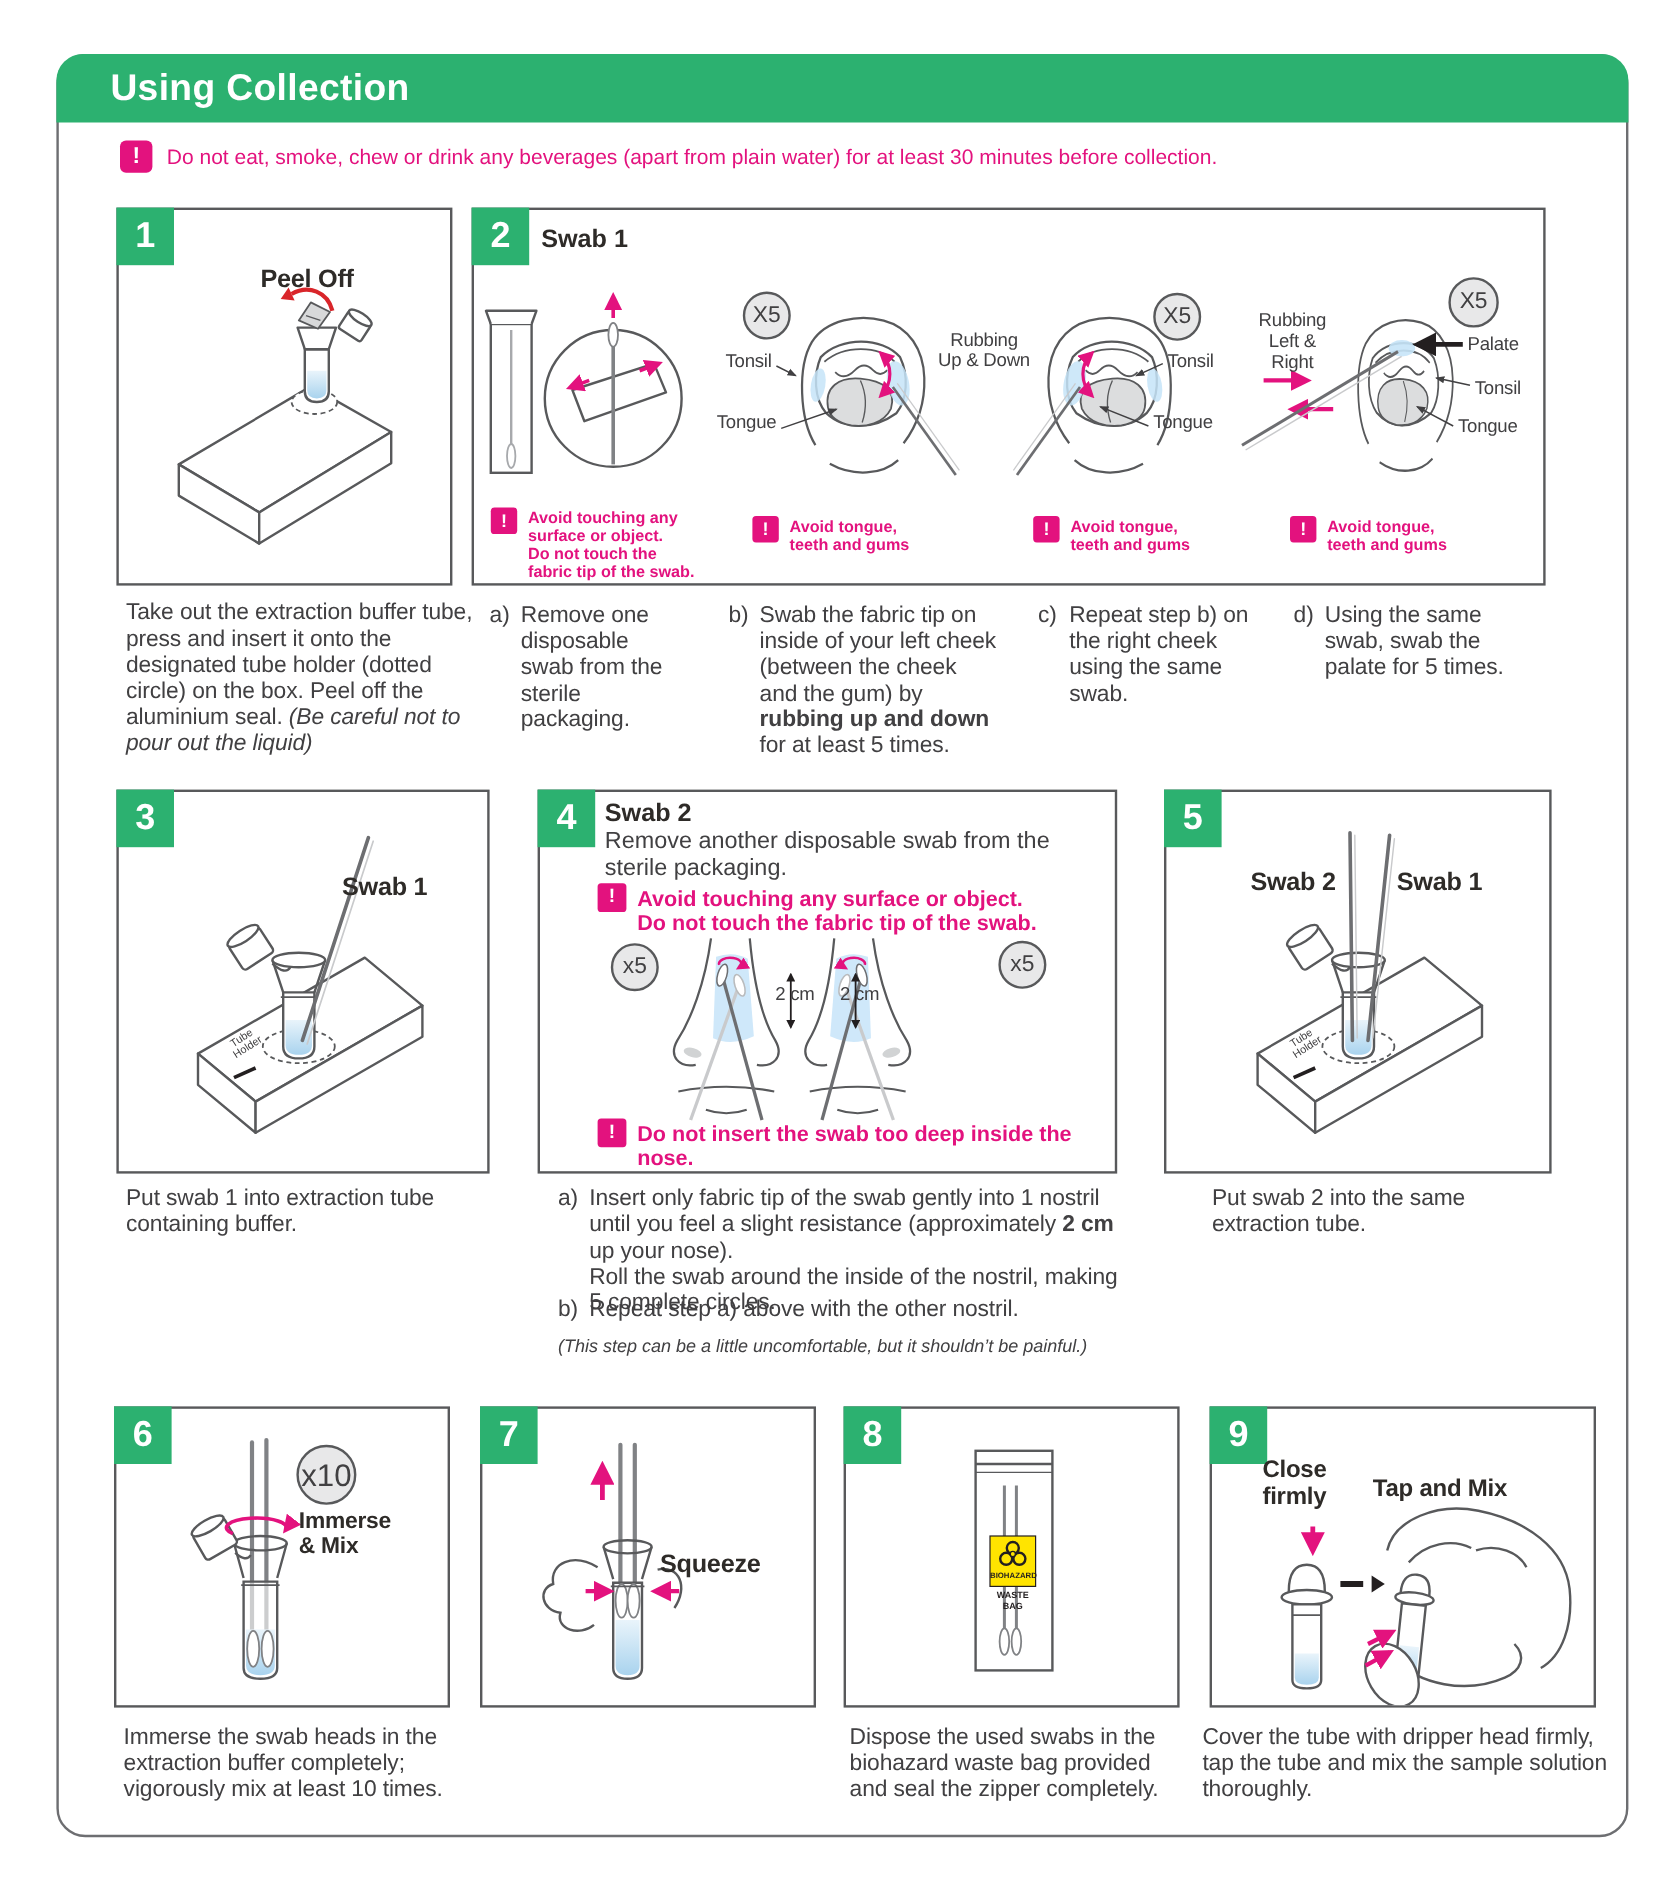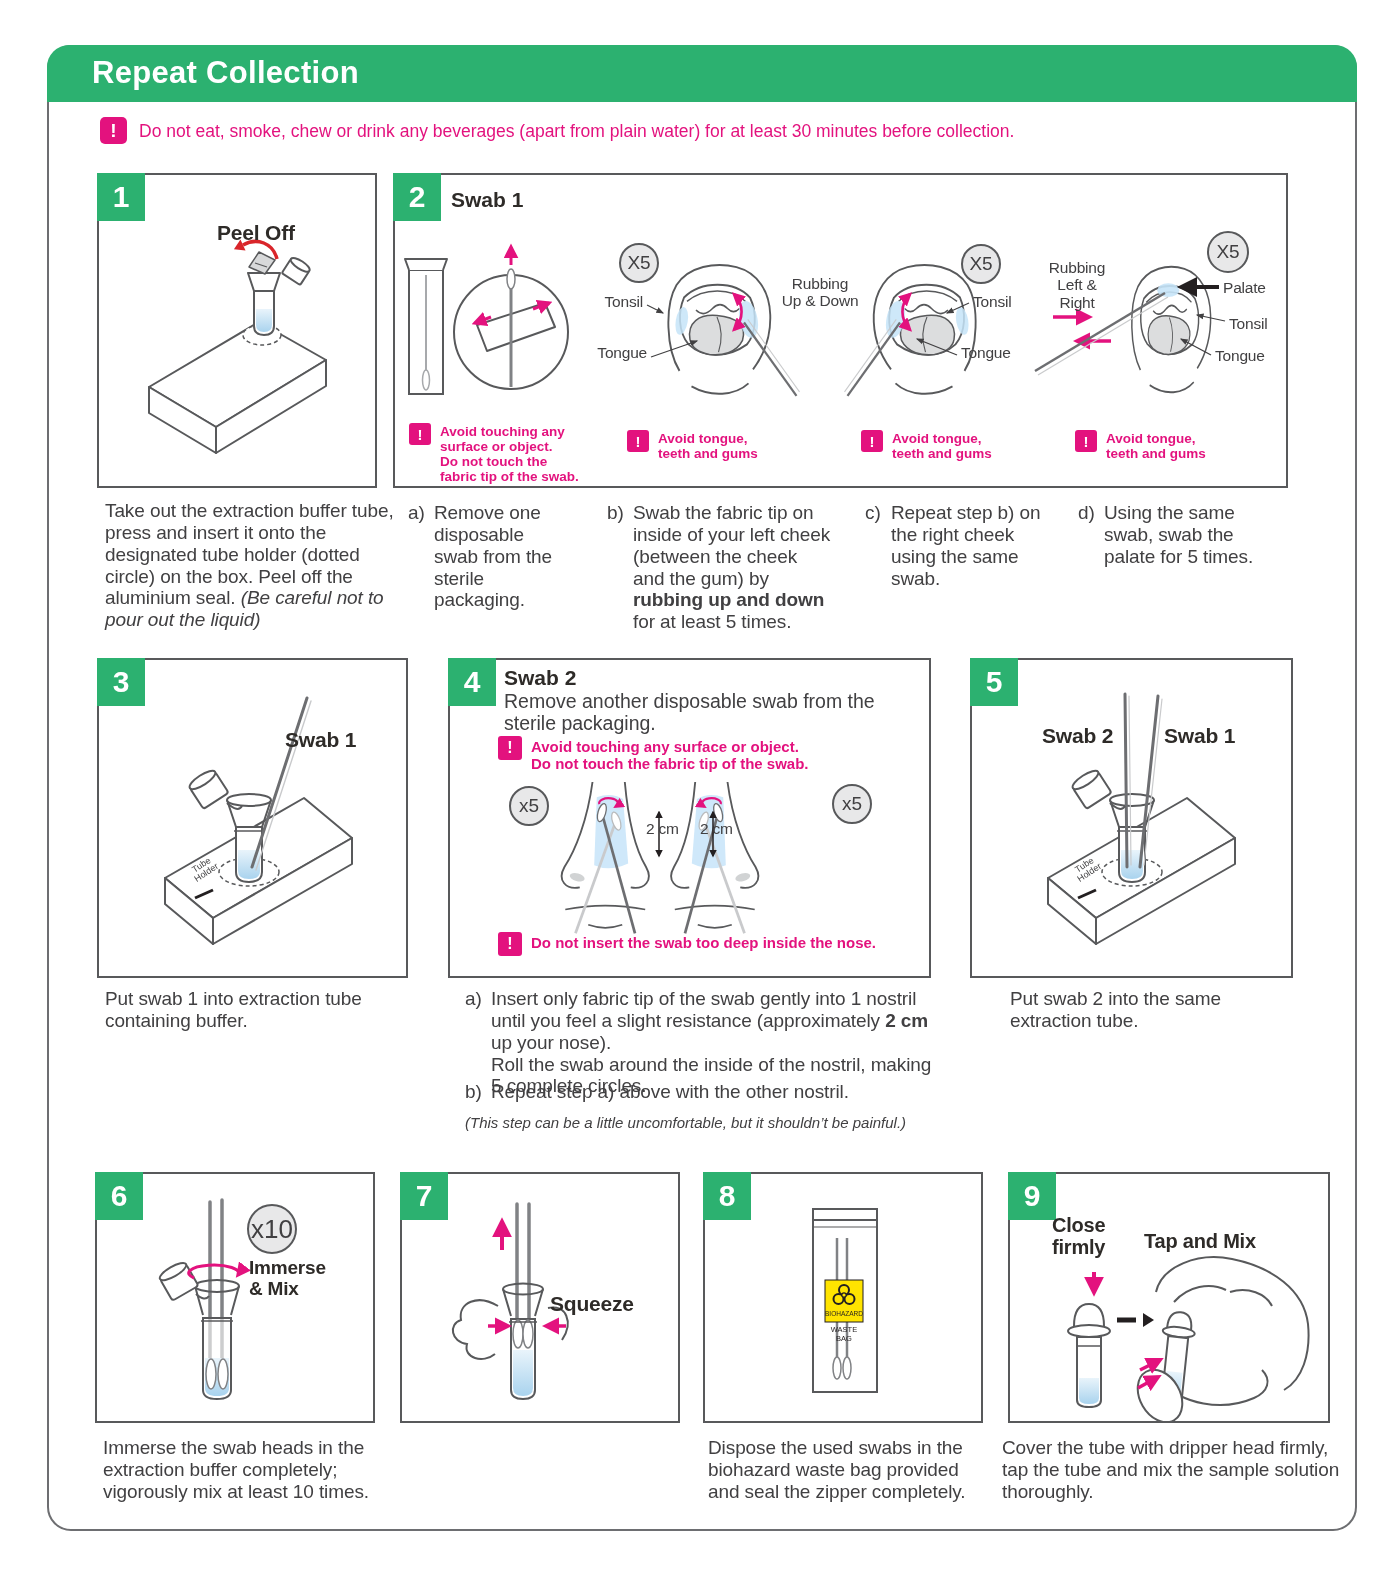--- a/index.html
+++ b/index.html
@@ -21,32 +21,32 @@
   .illlabel{position:absolute;font-weight:bold;color:#2e2b28;font-size:21px;letter-spacing:-.2px;}
   .lbl{position:absolute;font-size:15.5px;color:#414042;line-height:1.12;letter-spacing:-.2px;}
   .pre{white-space:pre-line;}
   .cb{position:absolute;background:#e8e8e9;border:2px solid #58595b;border-radius:50%;
       display:flex;align-items:center;justify-content:center;color:#414042;box-sizing:border-box;}
   .pw{position:absolute;display:flex;gap:9px;align-items:flex-start;}
   .pwicon{flex:none;width:22px;height:22px;border-radius:3px;background:#e3127e;color:#fff;
           font-weight:bold;font-size:15px;display:flex;align-items:center;justify-content:center;}
   .pwtext{font-size:13.5px;font-weight:bold;color:#e3127e;line-height:1.12;white-space:pre-line;padding-top:1px;}
   .pw.big .pwicon{width:24px;height:24px;font-size:16px;}
-  .pw.big .pwtext{font-size:15px;padding-top:3px;}
+  .pw.big .pwtext{font-size:18px;padding-top:3px;}
   .cap{position:absolute;font-size:19px;line-height:1.15;color:#414042;letter-spacing:-.1px;}
   .cap .bold{font-weight:bold;}
   .cap .it{font-style:italic;}
   .let{display:flex;}
   .letlab{width:26px;flex:none;}
   .note{position:absolute;font-size:15px;font-style:italic;color:#414042;}
   .ptitle{position:absolute;font-size:21px;font-weight:bold;color:#2e2b28;}
   .psub{position:absolute;font-size:19.5px;color:#414042;line-height:1.15;}
   .tubeholder{position:absolute;font-size:9px;line-height:1.05;color:#414042;text-align:center;
               transform:rotate(-33deg);}
-  .tinylbl{position:absolute;font-weight:normal;color:#231f20;text-align:center;}
+  .tinylbl{position:absolute;font-weight:bold;color:#231f20;text-align:center;}
 </style>
 </head>
 <body>
 
 <div id="page">
 
   <svg width="0" height="0" style="position:absolute" aria-hidden="true">
     <defs>
       <linearGradient id="liq" x1="0" y1="0" x2="0" y2="1">
         <stop offset="0" stop-color="#e9f4fb"></stop>
@@ -93,21 +93,21 @@
         <ellipse cx="78" cy="46" rx="4.5" ry="11" fill="#fff" stroke="#b9bbbd" stroke-width="1.5" transform="rotate(-18 78 46)"></ellipse>
         <path d="M100 178L62 40" stroke="#6d6e71" stroke-width="3.2"></path>
         <ellipse cx="61" cy="36" rx="4.5" ry="11" fill="#fff" stroke="#6d6e71" stroke-width="1.5" transform="rotate(16 61 36)"></ellipse>
         <path d="M58 26A11 6 0 1 1 77 29" fill="none" stroke="#e3127e" stroke-width="2.5" marker-end="url(#mpink)"></path>
       </g>
     </defs>
   </svg>
 
   <div class="frame"></div>
   <div class="header">
-    <div class="title">Repeat Collection</div>
+    <div class="title">Using Collection</div>
   </div>
 
   <div class="topwarn">
     <span class="wicon">!</span>
     <span class="wtext">Do not eat, smoke, chew or drink any beverages (apart from plain water) for at least 30 minutes before collection.</span>
   </div>
 
   <div class="panel" style="left:97px;top:173px;width:280px;height:315px;">
     <div class="badge">1</div>
     <svg class="psvg" width="276" height="311" viewBox="0 0 276 311">

